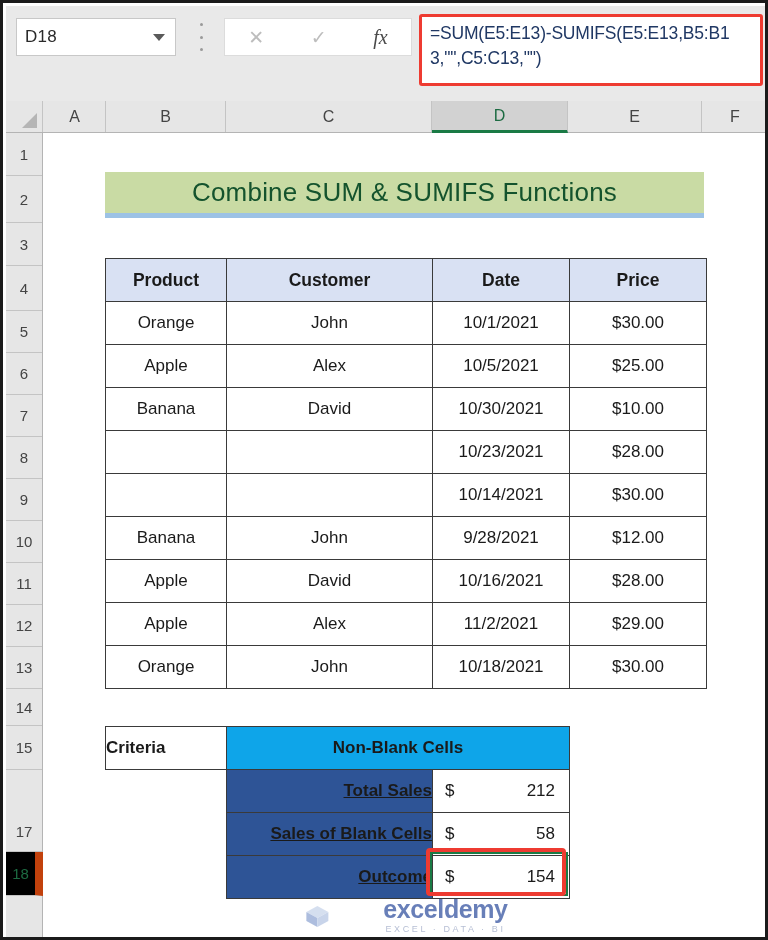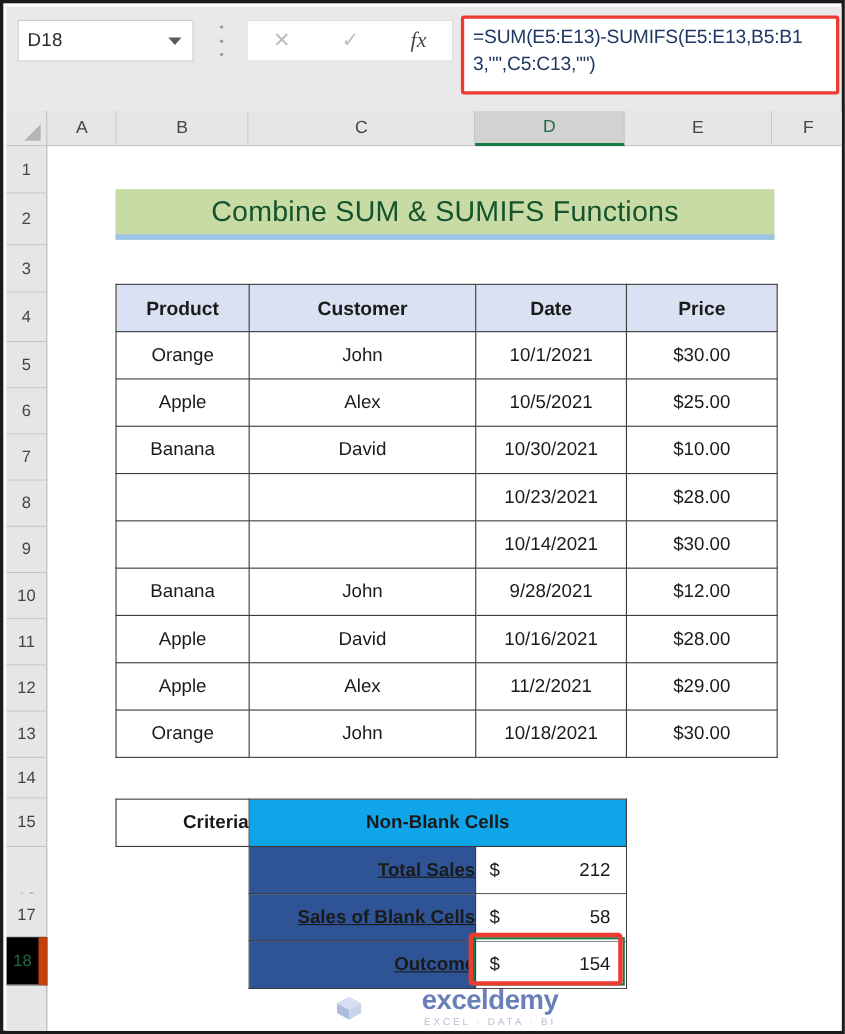--- a/index.html
+++ b/index.html
@@ -262,21 +262,21 @@
     padding: 0;
     font-size: 17px;
     color: #1a1a1a;
     vertical-align: middle;
   }
   .res-label-col { width: 120px; }
   .res-name-col  { width: 205px; }
   .res-value-col { width: 136px; }
 
   .cell-criteria {
-    text-align: right;
+    text-align: left;
     font-weight: bold;
     background: #ffffff;
   }
   .cell-blankpad {
     border: none !important;
     background: transparent;
   }
   .cell-subhead {
     background: #0ea5e9;
     text-align: center;

